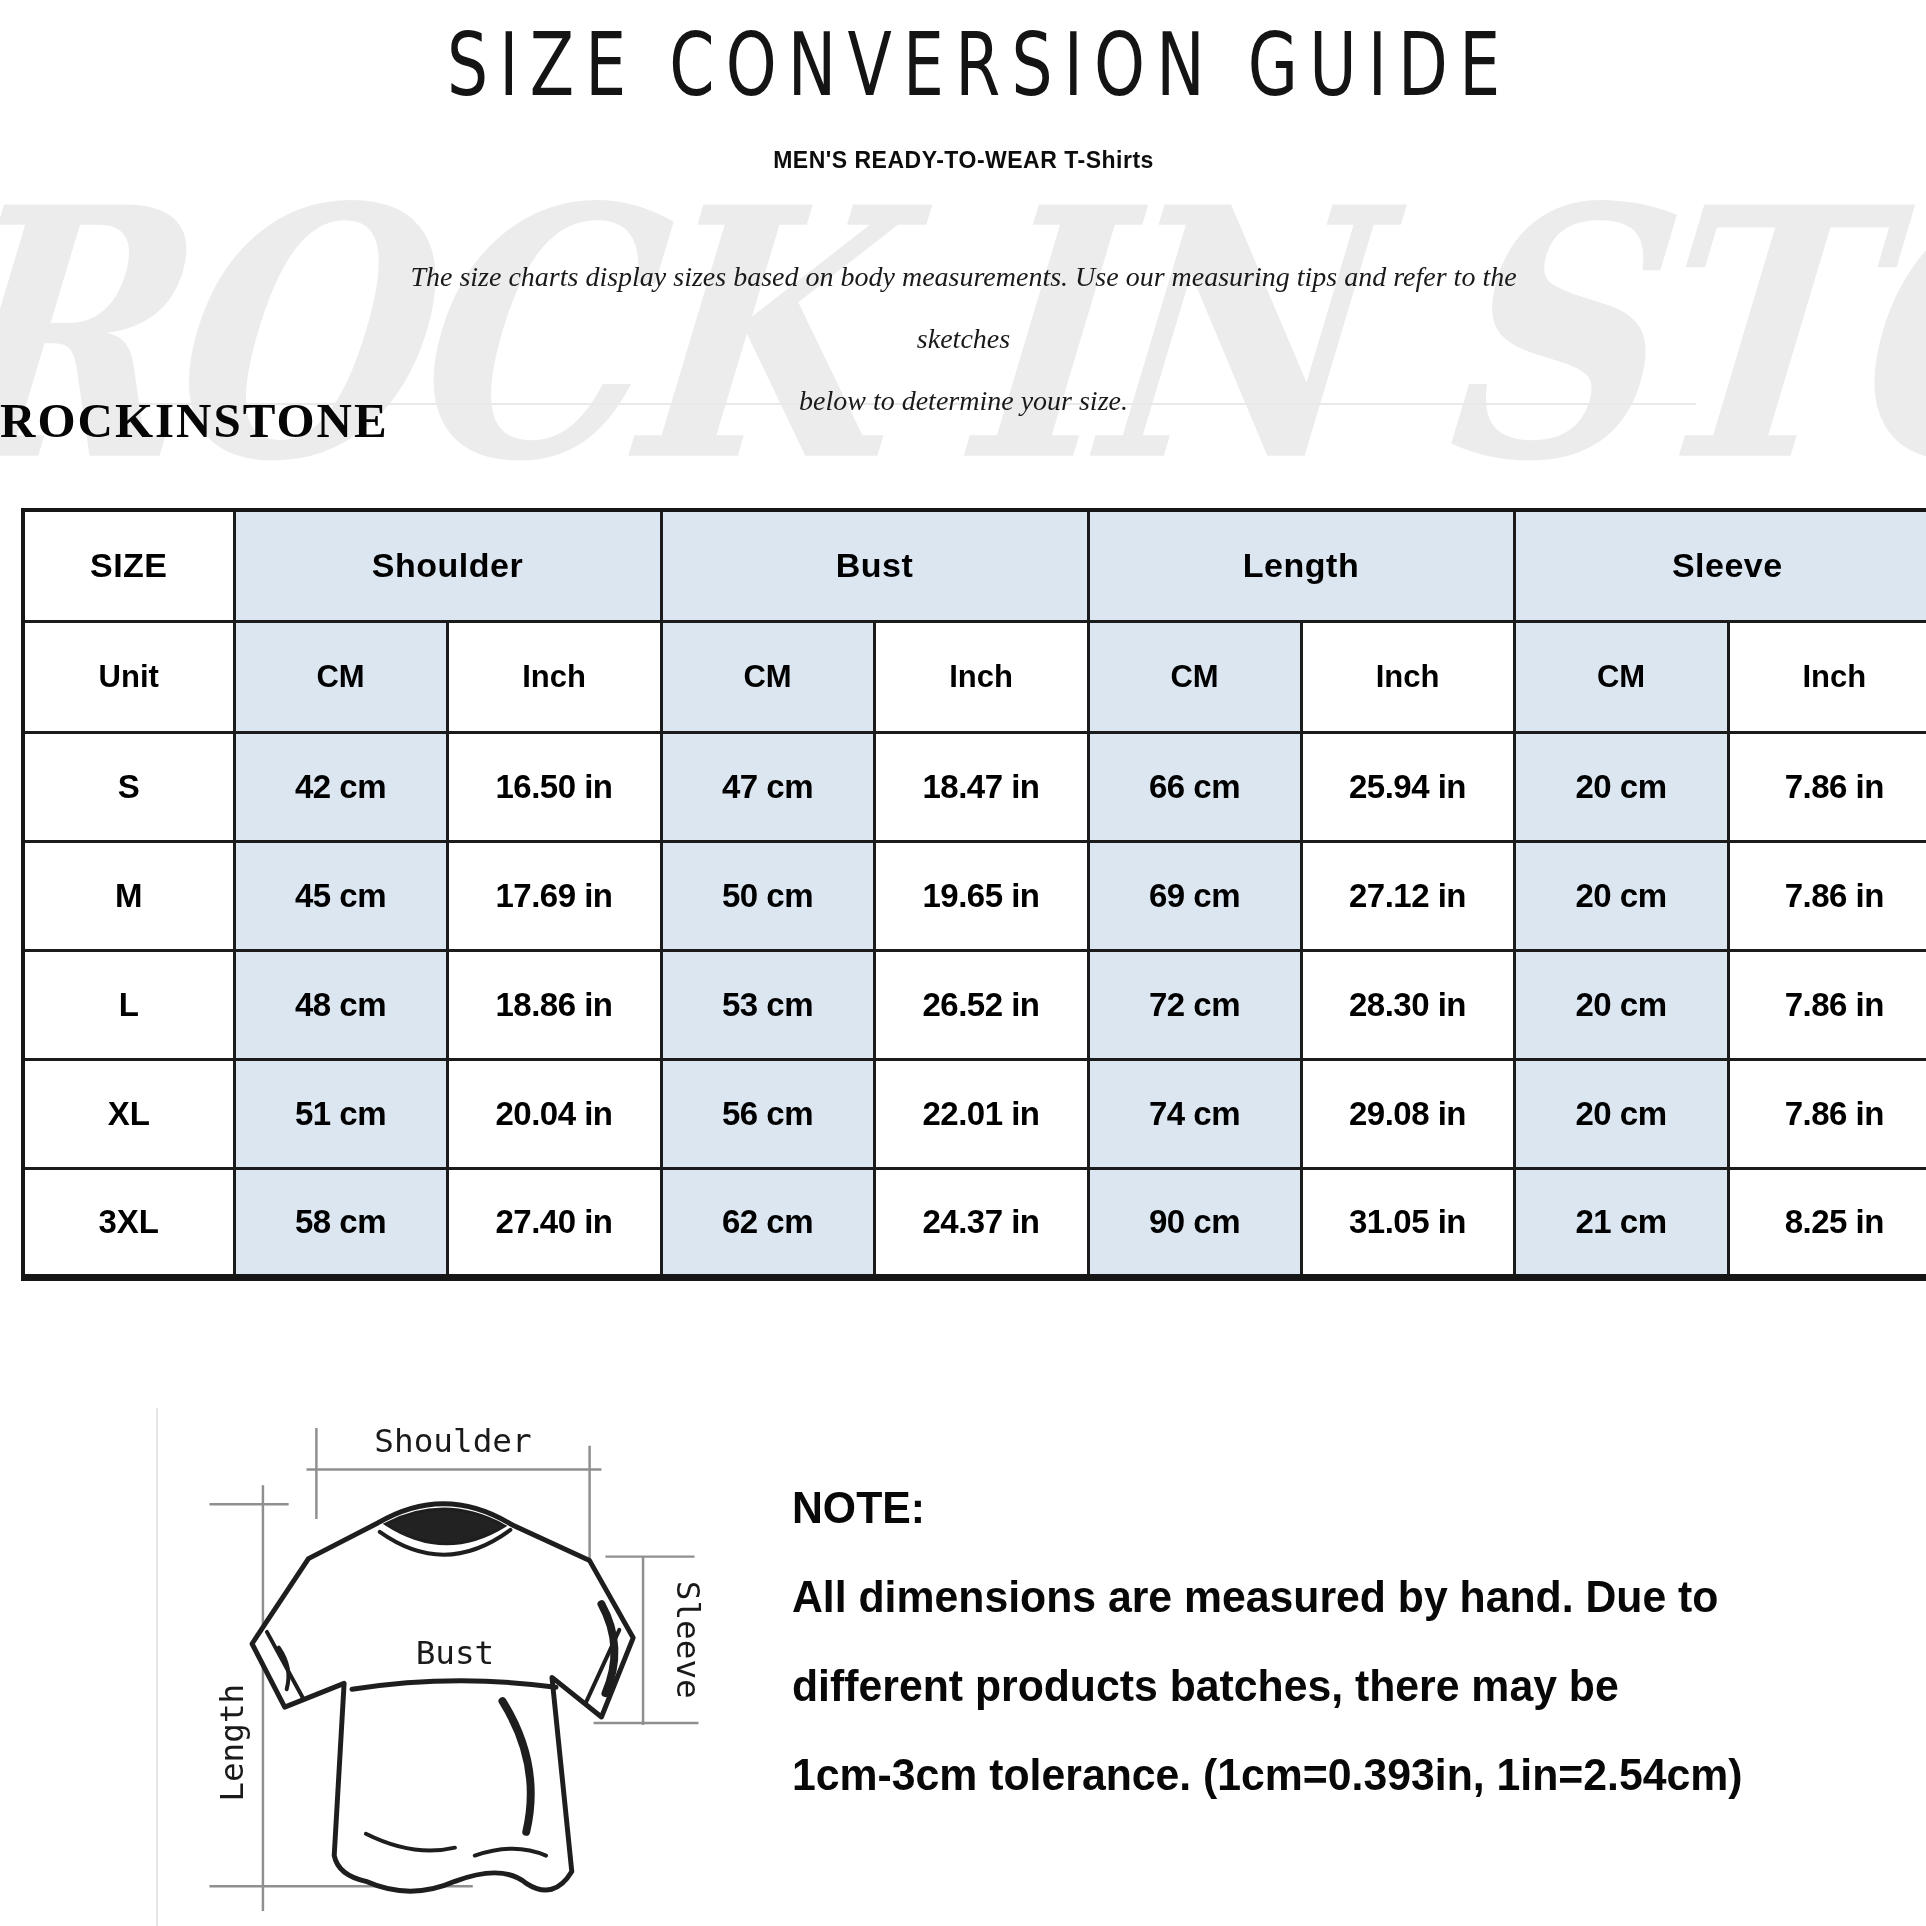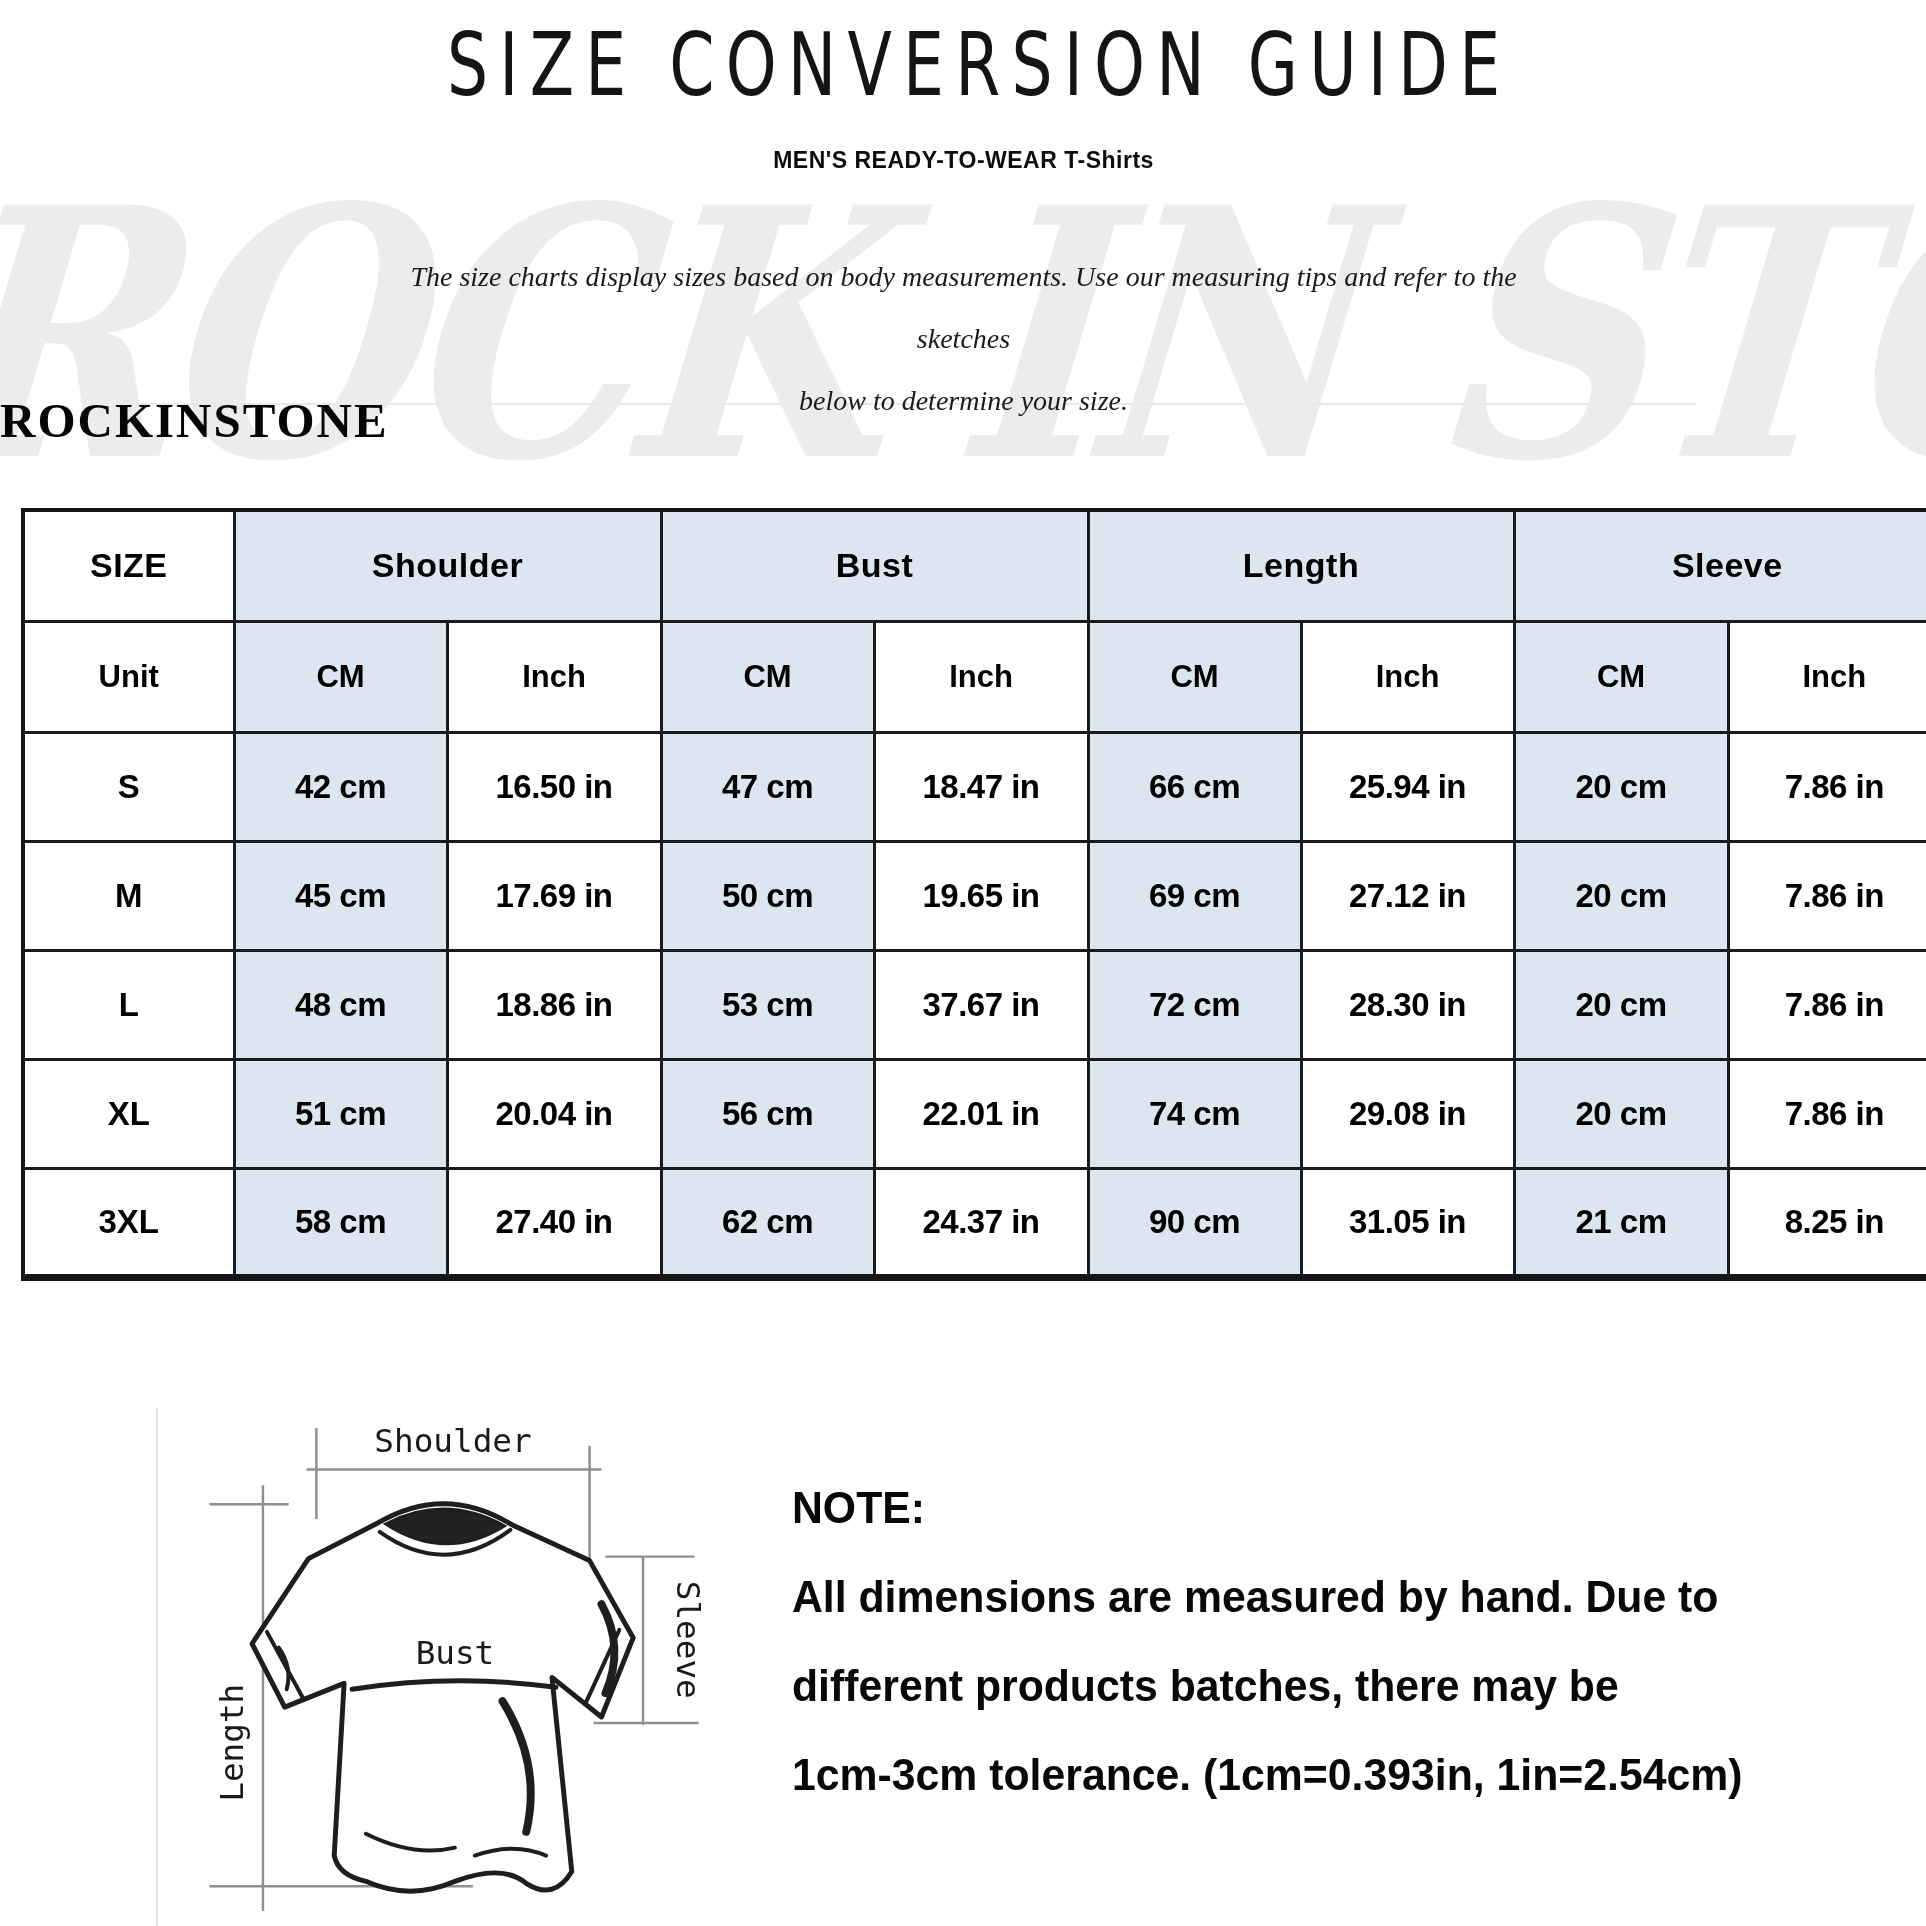--- a/index.html
+++ b/index.html
@@ -142,21 +142,21 @@
       <td class="val cell-blue">69 cm</td>
       <td class="val cell-white">27.12 in</td>
       <td class="val cell-blue">20 cm</td>
       <td class="val cell-white">7.86 in</td>
     </tr>
     <tr class="data-row">
       <td class="size-label cell-white">L</td>
       <td class="val cell-blue">48 cm</td>
       <td class="val cell-white">18.86 in</td>
       <td class="val cell-blue">53 cm</td>
-      <td class="val cell-white">37.67 in</td>
+      <td class="val cell-white">26.52 in</td>
       <td class="val cell-blue">72 cm</td>
       <td class="val cell-white">28.30 in</td>
       <td class="val cell-blue">20 cm</td>
       <td class="val cell-white">7.86 in</td>
     </tr>
     <tr class="data-row">
       <td class="size-label cell-white">XL</td>
       <td class="val cell-blue">51 cm</td>
       <td class="val cell-white">20.04 in</td>
       <td class="val cell-blue">56 cm</td>

